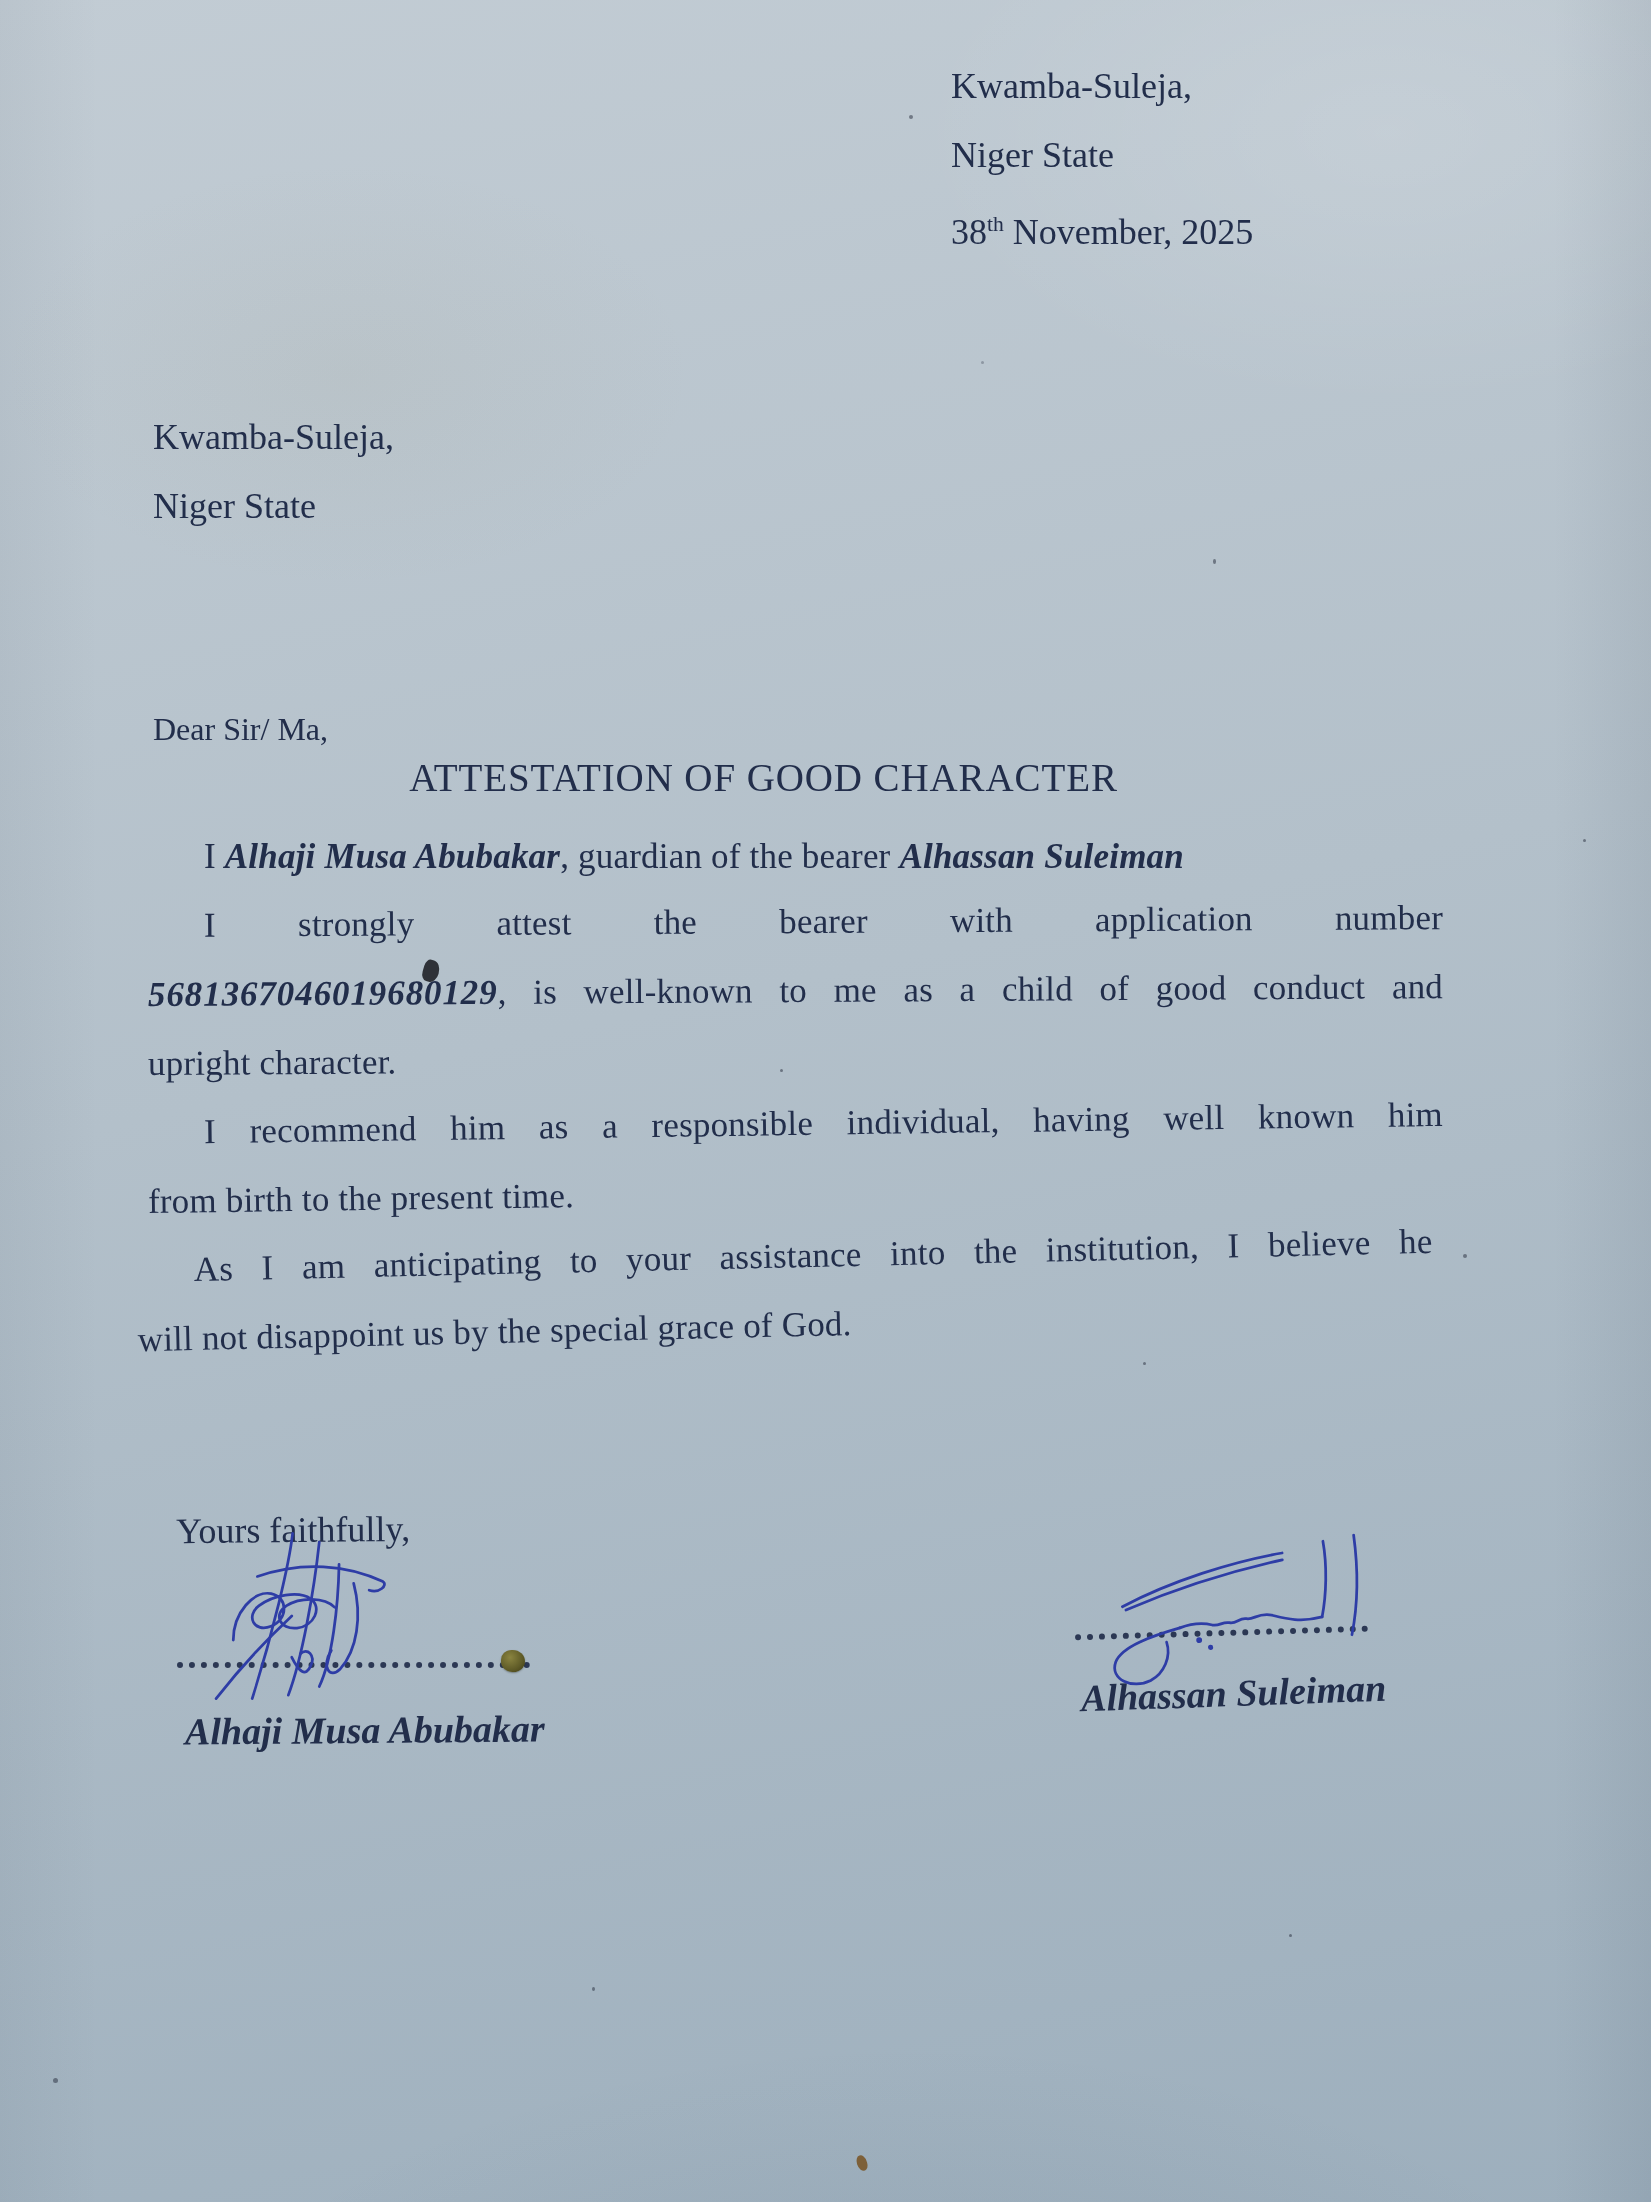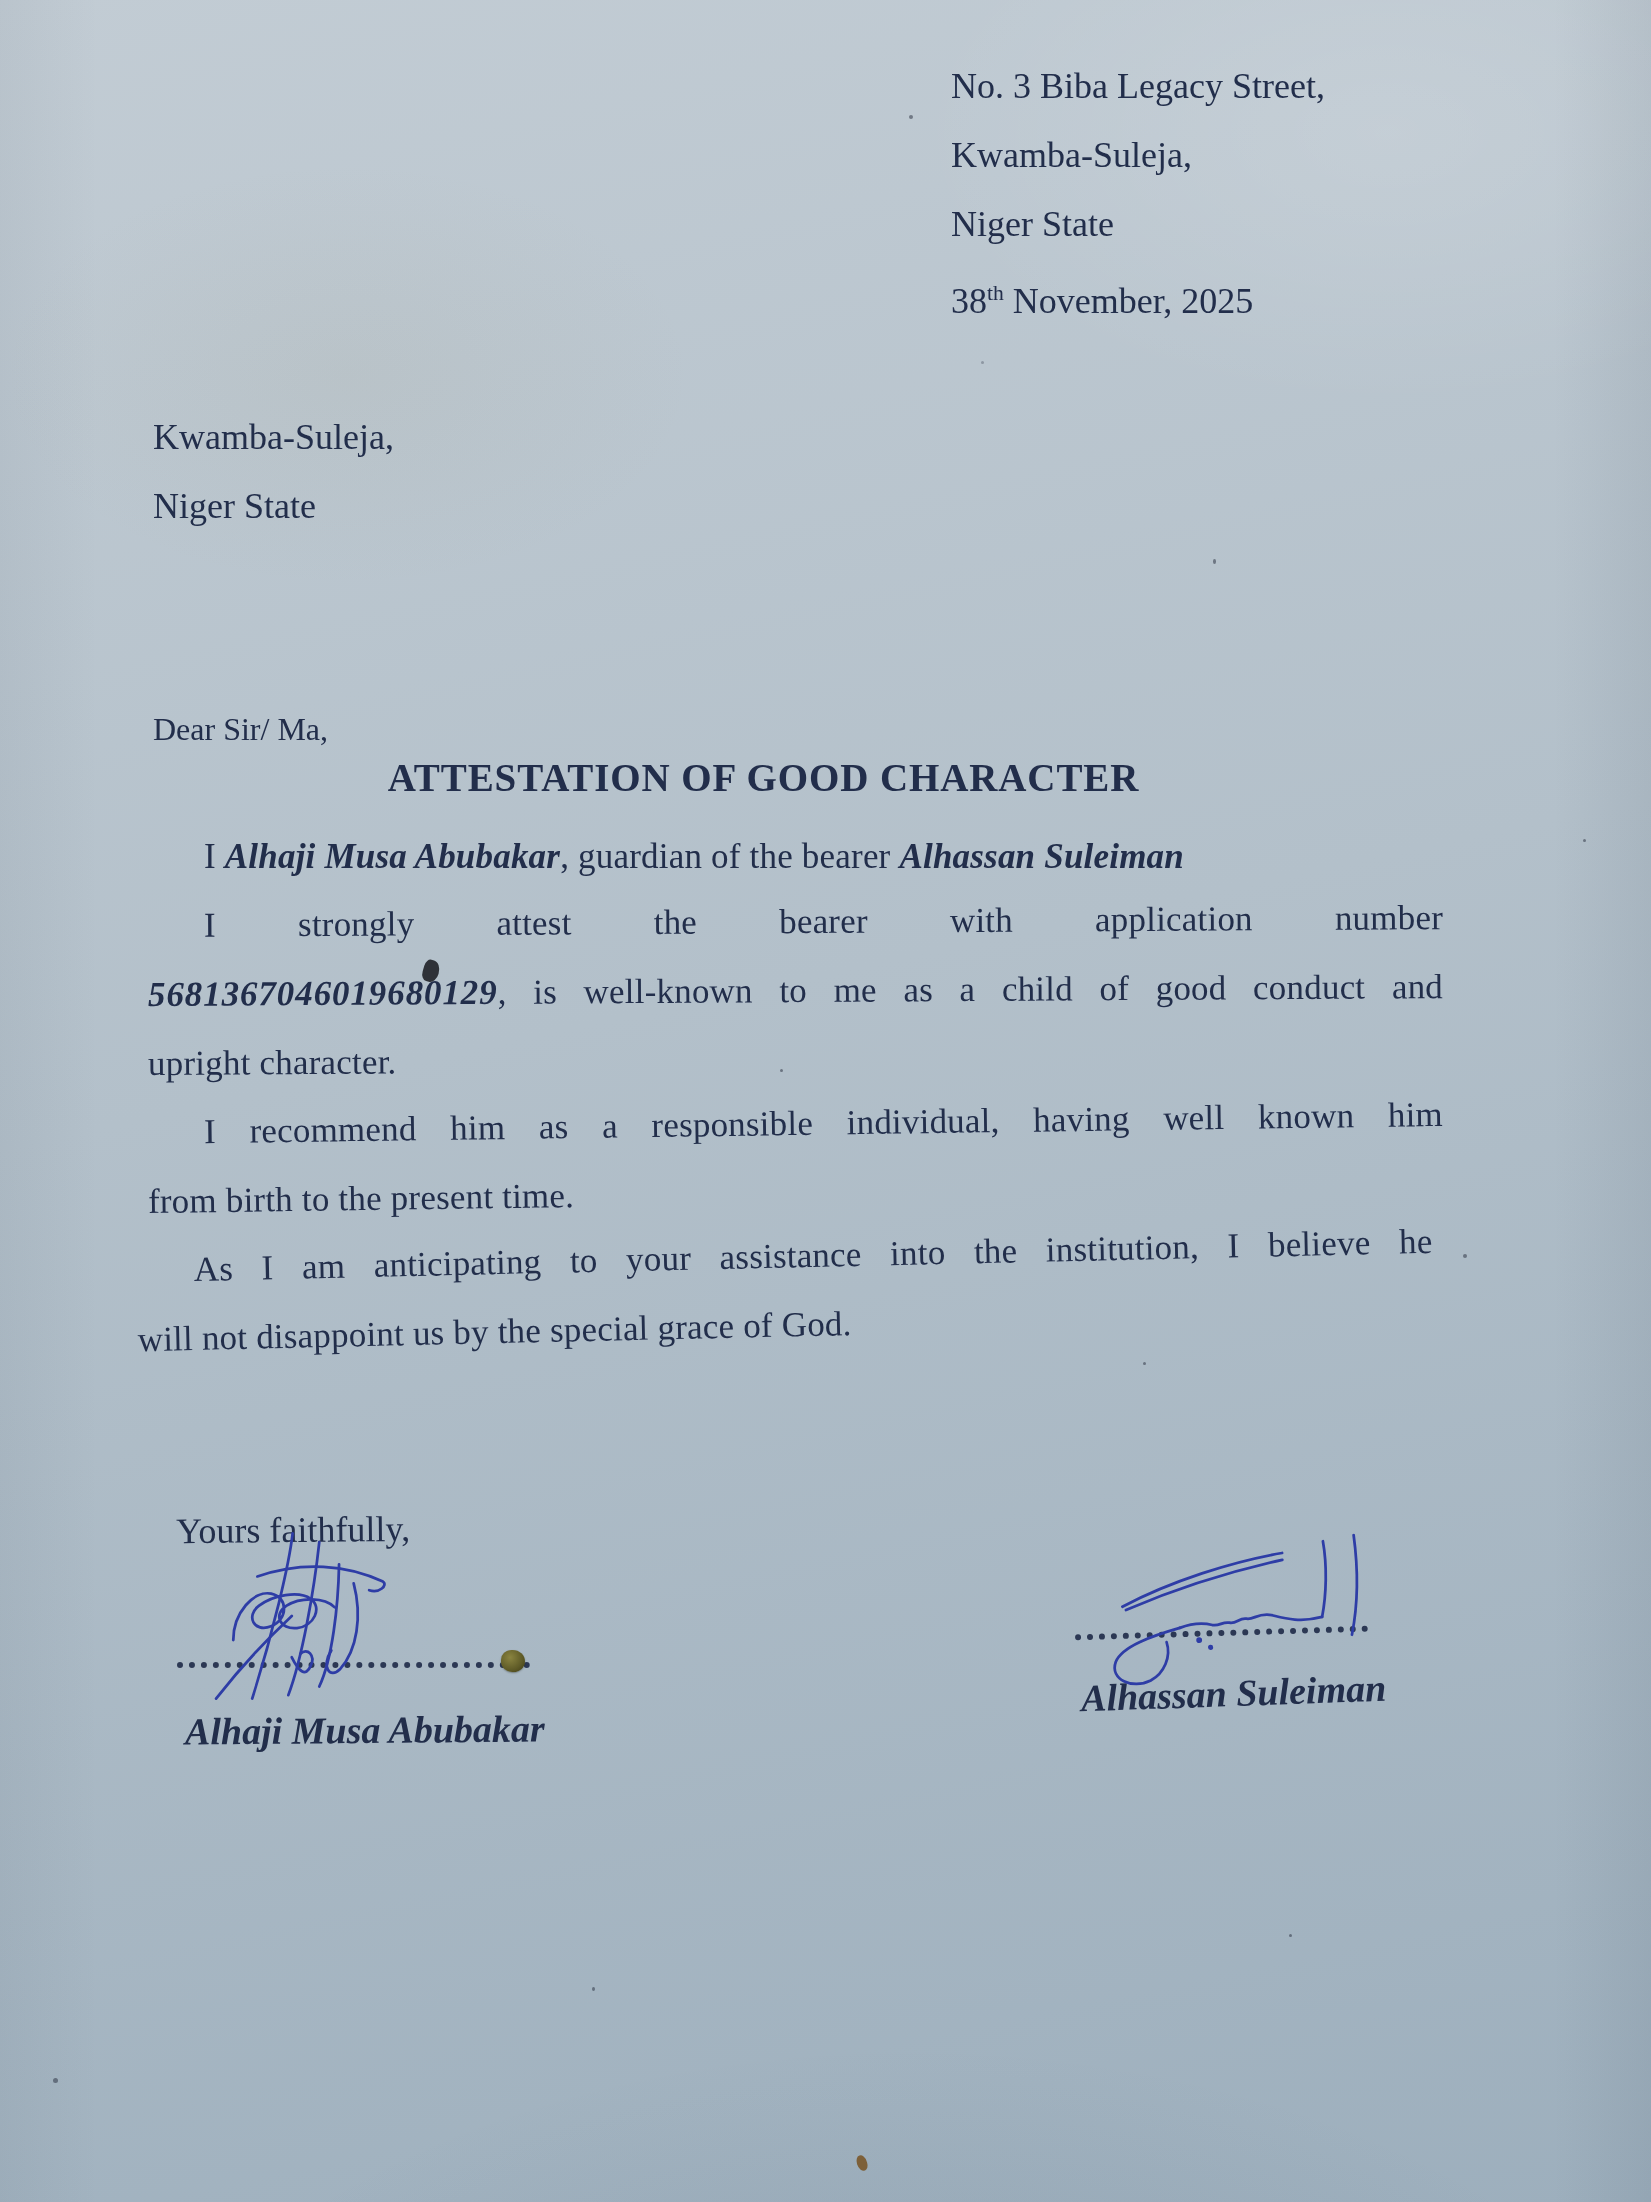--- a/index.html
+++ b/index.html
@@ -11,21 +11,21 @@
       radial-gradient(774px 447px at 84% 6%, rgba(255,255,255,0.12), transparent 62%),
       radial-gradient(533px 327px at 21% 17%, rgba(150,142,108,0.08), transparent 65%),
       radial-gradient(1205px 774px at 55% 118%, rgba(38,58,80,0.14), transparent 72%),
       linear-gradient(90deg, rgba(30,42,58,0.05) 0%, transparent 6%, transparent 94%, rgba(30,42,58,0.07) 100%),
       linear-gradient(168deg, var(--paper_light,#c2ccd4) 0%, var(--paper_mid,#b3c0ca) 45%, var(--paper_dark,#9dafbd) 100%);
   }
   .abs{position:absolute;}
   .addr-line{font-size:36px;line-height:69px;white-space:nowrap;}
   .salutation{font-size:32px;line-height:69px;white-space:nowrap;}
   .title-wrap{left:146px;top:755px;width:1295px;text-align:center;padding-right:60px;box-sizing:border-box;}
-  .title{font-size:39px;font-weight:700;letter-spacing:0.9px;white-space:nowrap;}
+  .title{font-size:39px;font-weight:400;letter-spacing:0.9px;white-space:nowrap;}
   .body-block{left:148px;top:822px;width:1295px;font-family:Liberation Serif, serif;}
   .bline{height:69px;line-height:69px;font-size:35px;letter-spacing:0.2px;transform-origin:left center;}
   .just{text-align:justify;text-align-last:justify;}
   .ind{padding-left:56px;}
   .t1{transform:rotate(-0.35deg);}
   .t2{transform:rotate(-0.8deg);}
   .t3{transform:rotate(-1.3deg) translateX(-10.3px);}
   .bi{font-weight:700;font-style:italic;}
   .num{font-style:italic;font-weight:600;letter-spacing:0.9px;}
   .closing{font-size:36px;line-height:52px;transform:rotate(-0.6deg);white-space:nowrap;}
@@ -42,21 +42,20 @@
   .speck-brown{left:857px;top:2155px;width:10.3px;height:16.3px;background:#7d6039;border-radius:50% 50% 45% 55%;transform:rotate(-18deg);}
   .dust{width:4.3px;height:4.3px;border-radius:50%;background:rgba(35,42,58,0.5);}
   sup{font-size:60%;}
 </style>
 </head>
 <body>
 
 <div class="paper">
 
   <div class="abs" style="left:951px;top:52px;">
-    <div class="addr-line">No. 3 Biba Legacy Street,</div>
     <div class="addr-line">Kwamba-Suleja,</div>
     <div class="addr-line">Niger State</div>
     <div class="addr-line"><span>38</span><sup>th</sup><span> November, 2025</span></div>
   </div>
 
   <div class="abs" style="left:153px;top:403px;">
     <div class="addr-line">Kwamba-Suleja,</div>
     <div class="addr-line">Niger State</div>
   </div>
 

